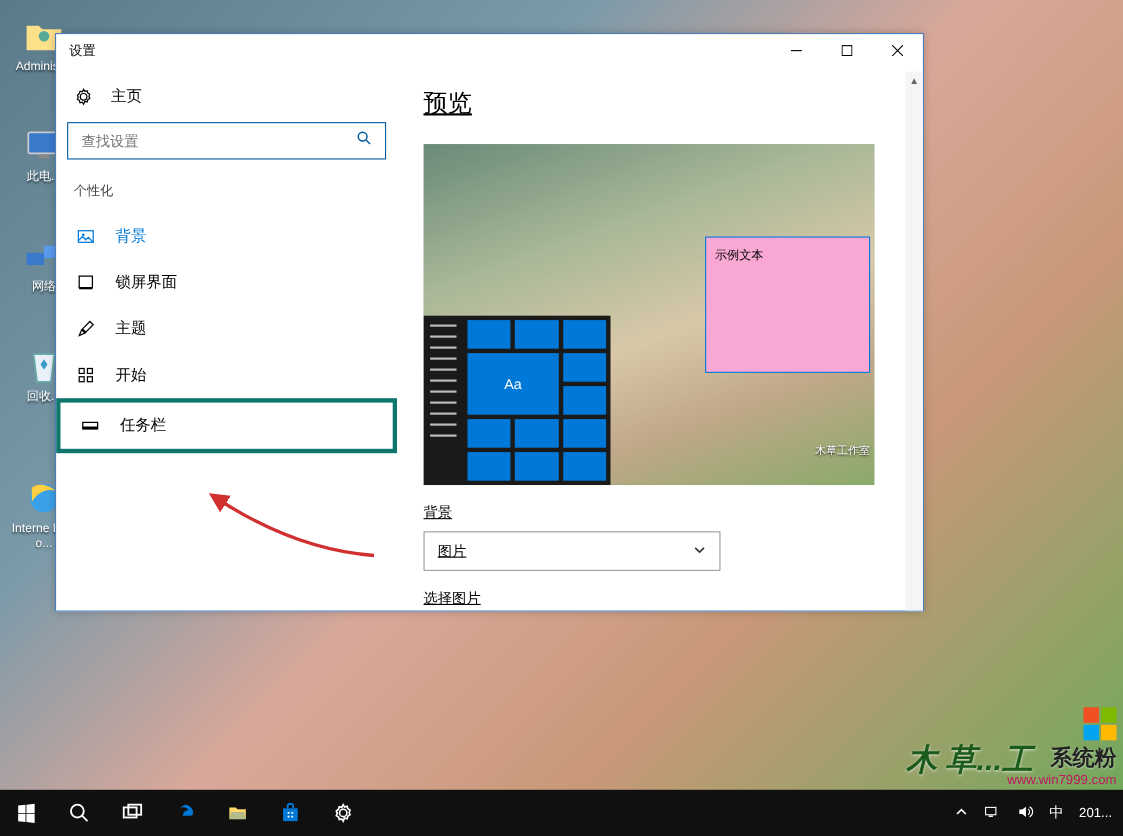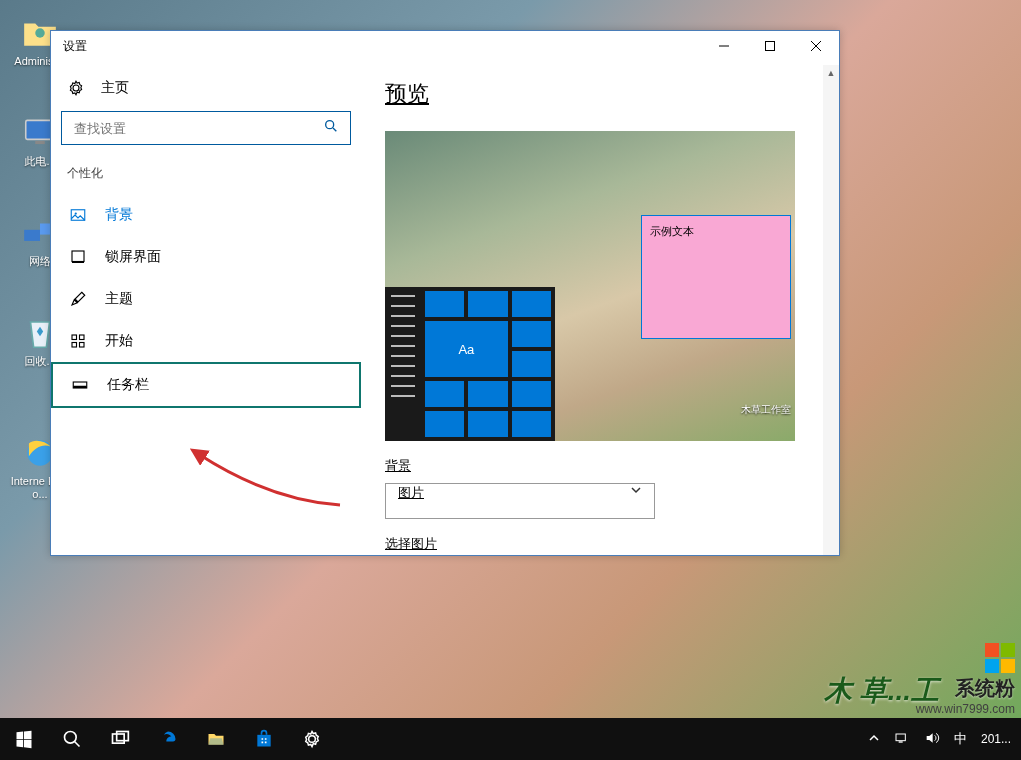--- a/index.html
+++ b/index.html
@@ -30,37 +30,37 @@
 .home svg { width: 18px; height: 18px; }
 .searchwrap { padding: 4px 10px 14px; }
 .search { width: 100%; height: 34px; border: 1px solid #005a9e; padding: 0 38px 0 12px; font-size: 13px; position: relative; }
 .searchbox { position: relative; }
 .searchbox .mag { position: absolute; right: 12px; top: 50%; transform: translateY(-50%); color: #005a9e; }
 .cat { padding: 6px 16px 12px; font-size: 12px; color: #444; }
 .navitem { display: flex; align-items: center; gap: 18px; padding: 12px 18px; font-size: 14px; color: #000; cursor: default; position: relative; }
 .navitem.active { color: #0078d7; }
 .navitem svg { width: 18px; height: 18px; flex-shrink: 0; }
 .navitem .nlbl { flex: 1; }
-.highlight { border: 2px solid #0f766e; }
+.highlight { border: 4px solid #0f766e; }
 
 .arrow-overlay { position: absolute; left: 190px; top: 445px; pointer-events: none; z-index: 20; }
 .main { flex: 1; padding: 4px 28px 10px 24px; position: relative; overflow-y: hidden; text-decoration: underline; }
 .main::-webkit-scrollbar { width: 14px; }
 .h1 { font-size: 22px; font-weight: 400; margin: 14px 0 22px; }
 .preview { width: 410px; height: 310px; position: relative; background: #b8c8b0; overflow: hidden; }
 .preview-bg { position: absolute; inset: 0; background: linear-gradient(160deg, #6a8a78 0%, #a8b898 30%, #d8c8a8 55%, #c0a888 75%, #8aaa6a 100%); }
 .preview-window { position: absolute; right: 4px; top: 84px; width: 150px; height: 124px; background: #f9a8d4; border: 1px solid #0078d7; padding: 8px; font-size: 11px; }
 .preview-start { position: absolute; left: 0; bottom: 0; width: 170px; height: 154px; background: #1a1a1a; }
 .preview-start-menu { position: absolute; left: 0; bottom: 0; width: 36px; height: 154px; }
 .preview-start-menu-line { height: 2px; background: #bbb; margin: 8px 6px 0; }
 .preview-tiles { position: absolute; left: 40px; bottom: 4px; width: 126px; height: 146px; display: grid; grid-template-columns: 1fr 1fr 1fr; grid-template-rows: repeat(5,1fr); gap: 4px; }
 .tile { background: #0078d7; }
 .tile.big { grid-column: span 2; grid-row: span 2; display: flex; align-items: center; justify-content: center; color: #fff; font-size: 13px; }
 .section-label { font-size: 13px; margin: 16px 0 8px; color: #000; }
-.dropdown { width: 270px; height: 36px; border: 1px solid #999; display: flex; align-items: flex-start; padding: 0 12px; font-size: 13px; cursor: default; position: relative; }
+.dropdown { width: 270px; height: 36px; border: 1px solid #999; display: flex; align-items: center; padding: 0 12px; font-size: 13px; cursor: default; position: relative; }
 .dropdown .chev { position: absolute; right: 12px; }
 .thumbs { display: flex; gap: 5px; }
 .thumb { width: 75px; height: 75px; background: #888; position: relative; }
 .t1 { background: linear-gradient(180deg, #8aa 0%, #fed 50%, #5a8 100%); }
 .t2 { background: linear-gradient(180deg, #1a3a6a 0%, #2a5aaa 40%, #0a2a5a 100%); }
 .t2::after{content:"";position:absolute;inset:0;background:radial-gradient(circle at 50% 50%, rgba(255,255,255,.3) 0%, transparent 40%);}
 .t3 { background: linear-gradient(180deg, #8bd 0%, #36b 50%, #248 100%); }
 .t4 { background: linear-gradient(180deg, #8cf 0%, #08a 60%, #057 100%); }
 .t5 { background: linear-gradient(180deg, #ace 0%, #7be 55%, #6a4 80%, #4a2 100%); }
 .scrollbar { position: absolute; right: 0; top: 34px; bottom: 0; width: 16px; background: #f5f5f5; }
@@ -70,21 +70,21 @@
 .tbtn { width: 48px; height: 42px; display: flex; align-items: center; justify-content: center; cursor: default; }
 .tbtn svg { width: 20px; height: 20px; }
 .tspacer { flex: 1; }
 .tray { display: flex; align-items: center; gap: 14px; padding: 0 10px; font-size: 12px; }
 .tray .ime { font-size: 13px; }
 
 .watermark { position: absolute; right: 6px; bottom: 44px; text-align: right; }
 .watermark .logo { display: inline-grid; grid-template-columns: 14px 14px; grid-template-rows: 14px 14px; gap: 2px; margin-bottom: 2px; }
 .watermark .sq { }
 .watermark .txt { color: #222; font-size: 20px; font-weight: 700; text-shadow: 0 1px 2px rgba(255,255,255,.5); }
-.watermark .url { color: #404040; font-size: 12px; }
+.watermark .url { color: #be185d; font-size: 12px; }
 .preview-watermark { position: absolute; right: 4px; bottom: 24px; font-size: 10px; color: #fff; text-shadow: 0 1px 2px #000; }
 .brand-overlay { position: absolute; right: 82px; bottom: 50px; font-size: 28px; color: #1a5a1a; text-shadow: 0 1px 3px rgba(255,255,255,.7); font-style: italic; font-weight: bold; margin-left: 40px; }
 </style>
 </head>
 <body>
 
 <div class="desktop">
   <div class="dicon" style="left:4px; top:14px;">
     <div class="ico">
         <svg viewBox="0 0 24 24">

